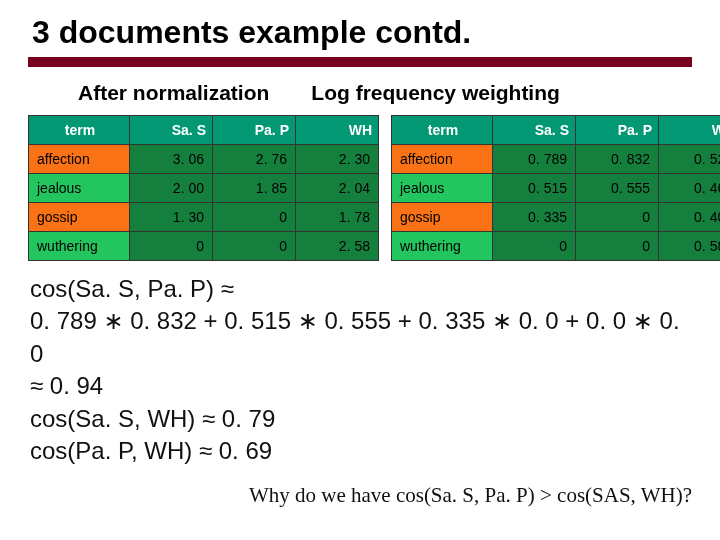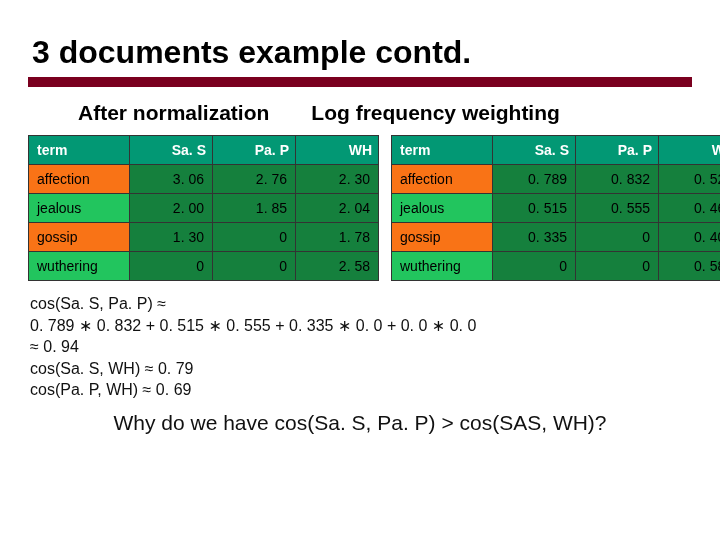--- a/index.html
+++ b/index.html
@@ -8,21 +8,21 @@
     width: 720px;
     height: 540px;
     background: #fff;
     font-family: Arial, Helvetica, sans-serif;
     color: #000;
   }
   .slide {
     width: 720px;
     height: 430px;
     box-sizing: border-box;
-    padding: 26px 28px 10px 28px;
+    padding: 6px 28px 10px 28px;
     position: relative;
   }
   .title {
     font-size: 32px;
     font-weight: bold;
     margin: 8px 0 6px 4px;
   }
   .divider {
     height: 10px;
     background: #7a001f;
@@ -57,47 +57,47 @@
     text-align: left;
     vertical-align: middle;
     height: 18px;
   }
   th {
     background: #029874;
     color: #fff;
     font-weight: bold;
     text-align: right;
   }
-  th.term-h { width: 86px; text-align: left; padding-left: 8px; margin-top: 21px; }
+  th.term-h { width: 86px; text-align: center; padding-left: 8px; margin-top: 21px; }
   th.num-h  { width: 70px; }
   td.term-c {
     background: #e0f0e8;
     font-weight: normal;
     padding-left: 8px;
   }
   td.num {
     text-align: right;
     background: #15803d;
     padding-right: 8px;
   }
   tr.even td.term-c { background: #f97316; }
   tr.odd  td.term-c { background: #22c55e; }
 
   .math {
     font-family: "Trebuchet MS", "Segoe UI", sans-serif;
-    font-size: 16px;
+    font-size: 24px;
     line-height: 1.35;
     margin: 6px 2px 0 2px;
     color: #111;
   }
   .question {
-    font-family: Liberation Sans, sans-serif;
+    font-family: Liberation Serif, serif;
     font-size: 21px;
-    text-align: center;
-    margin-top: 10px;
+    text-align: right;
+    margin-top: 16px;
     color: #111;
   }
 </style>
 </head>
 <body>
 
 <div class="slide">
 
   <div class="title">3 documents example contd.</div>
   <div class="divider"></div>

